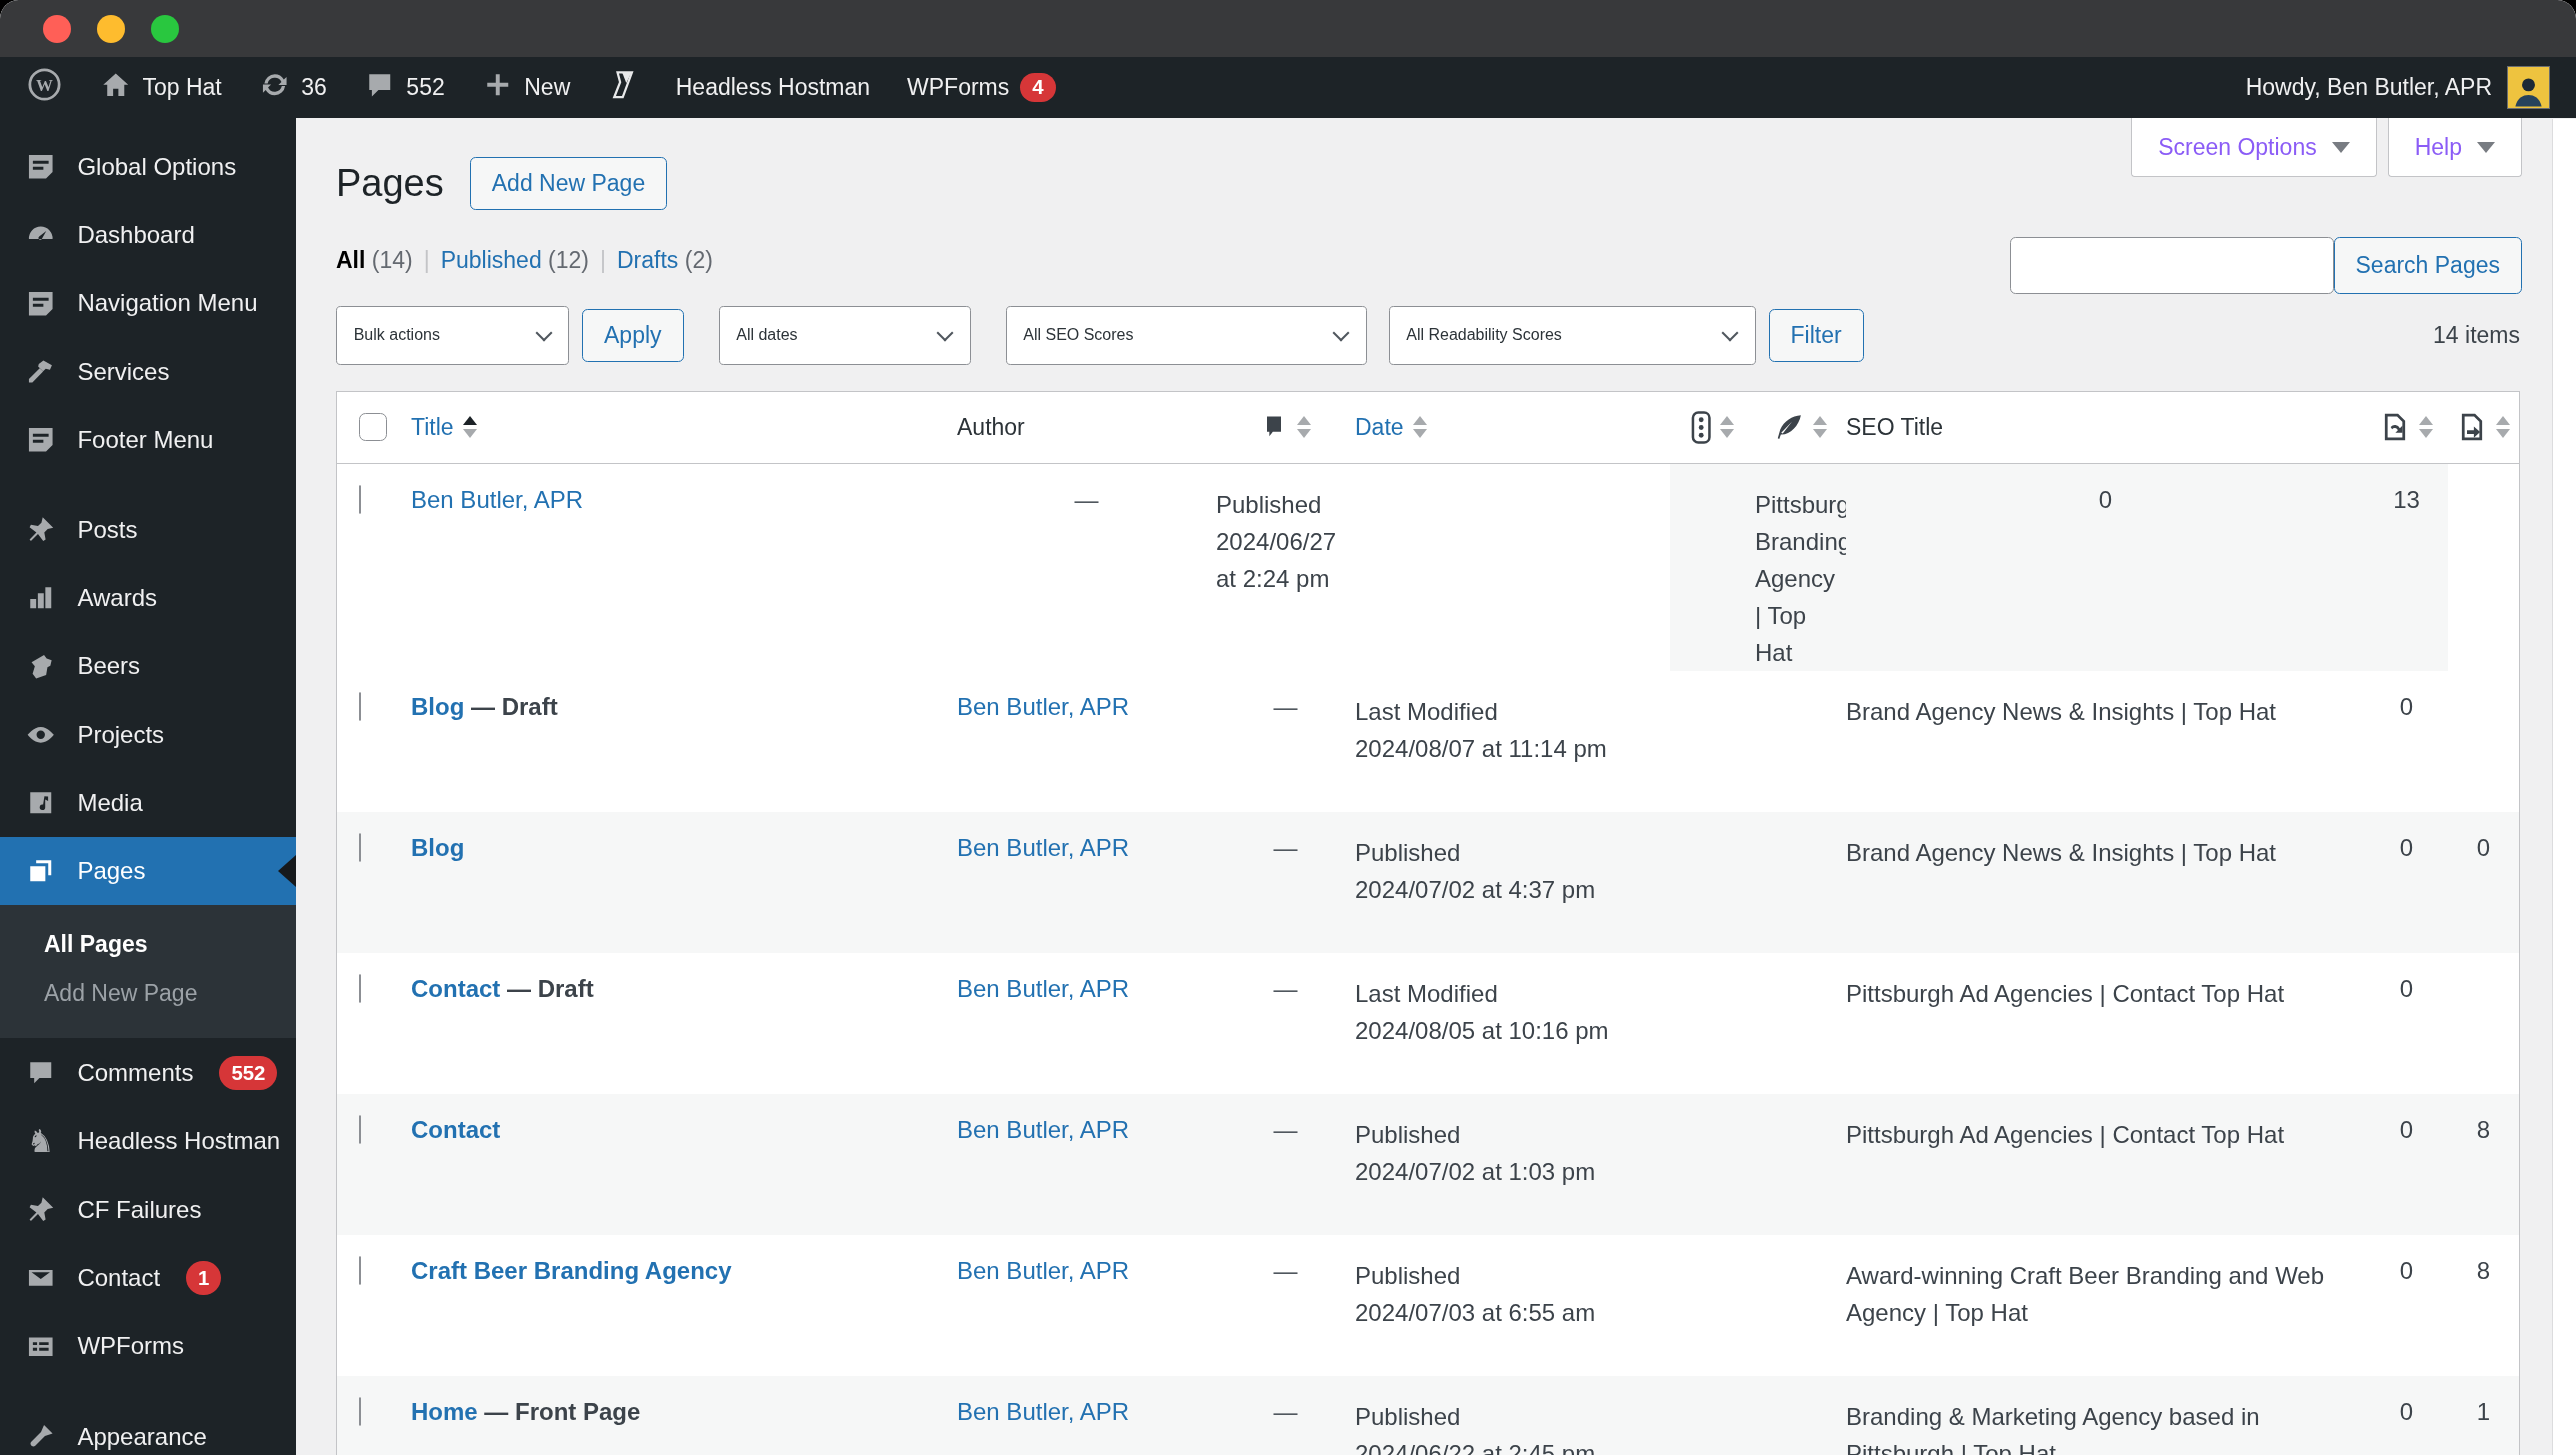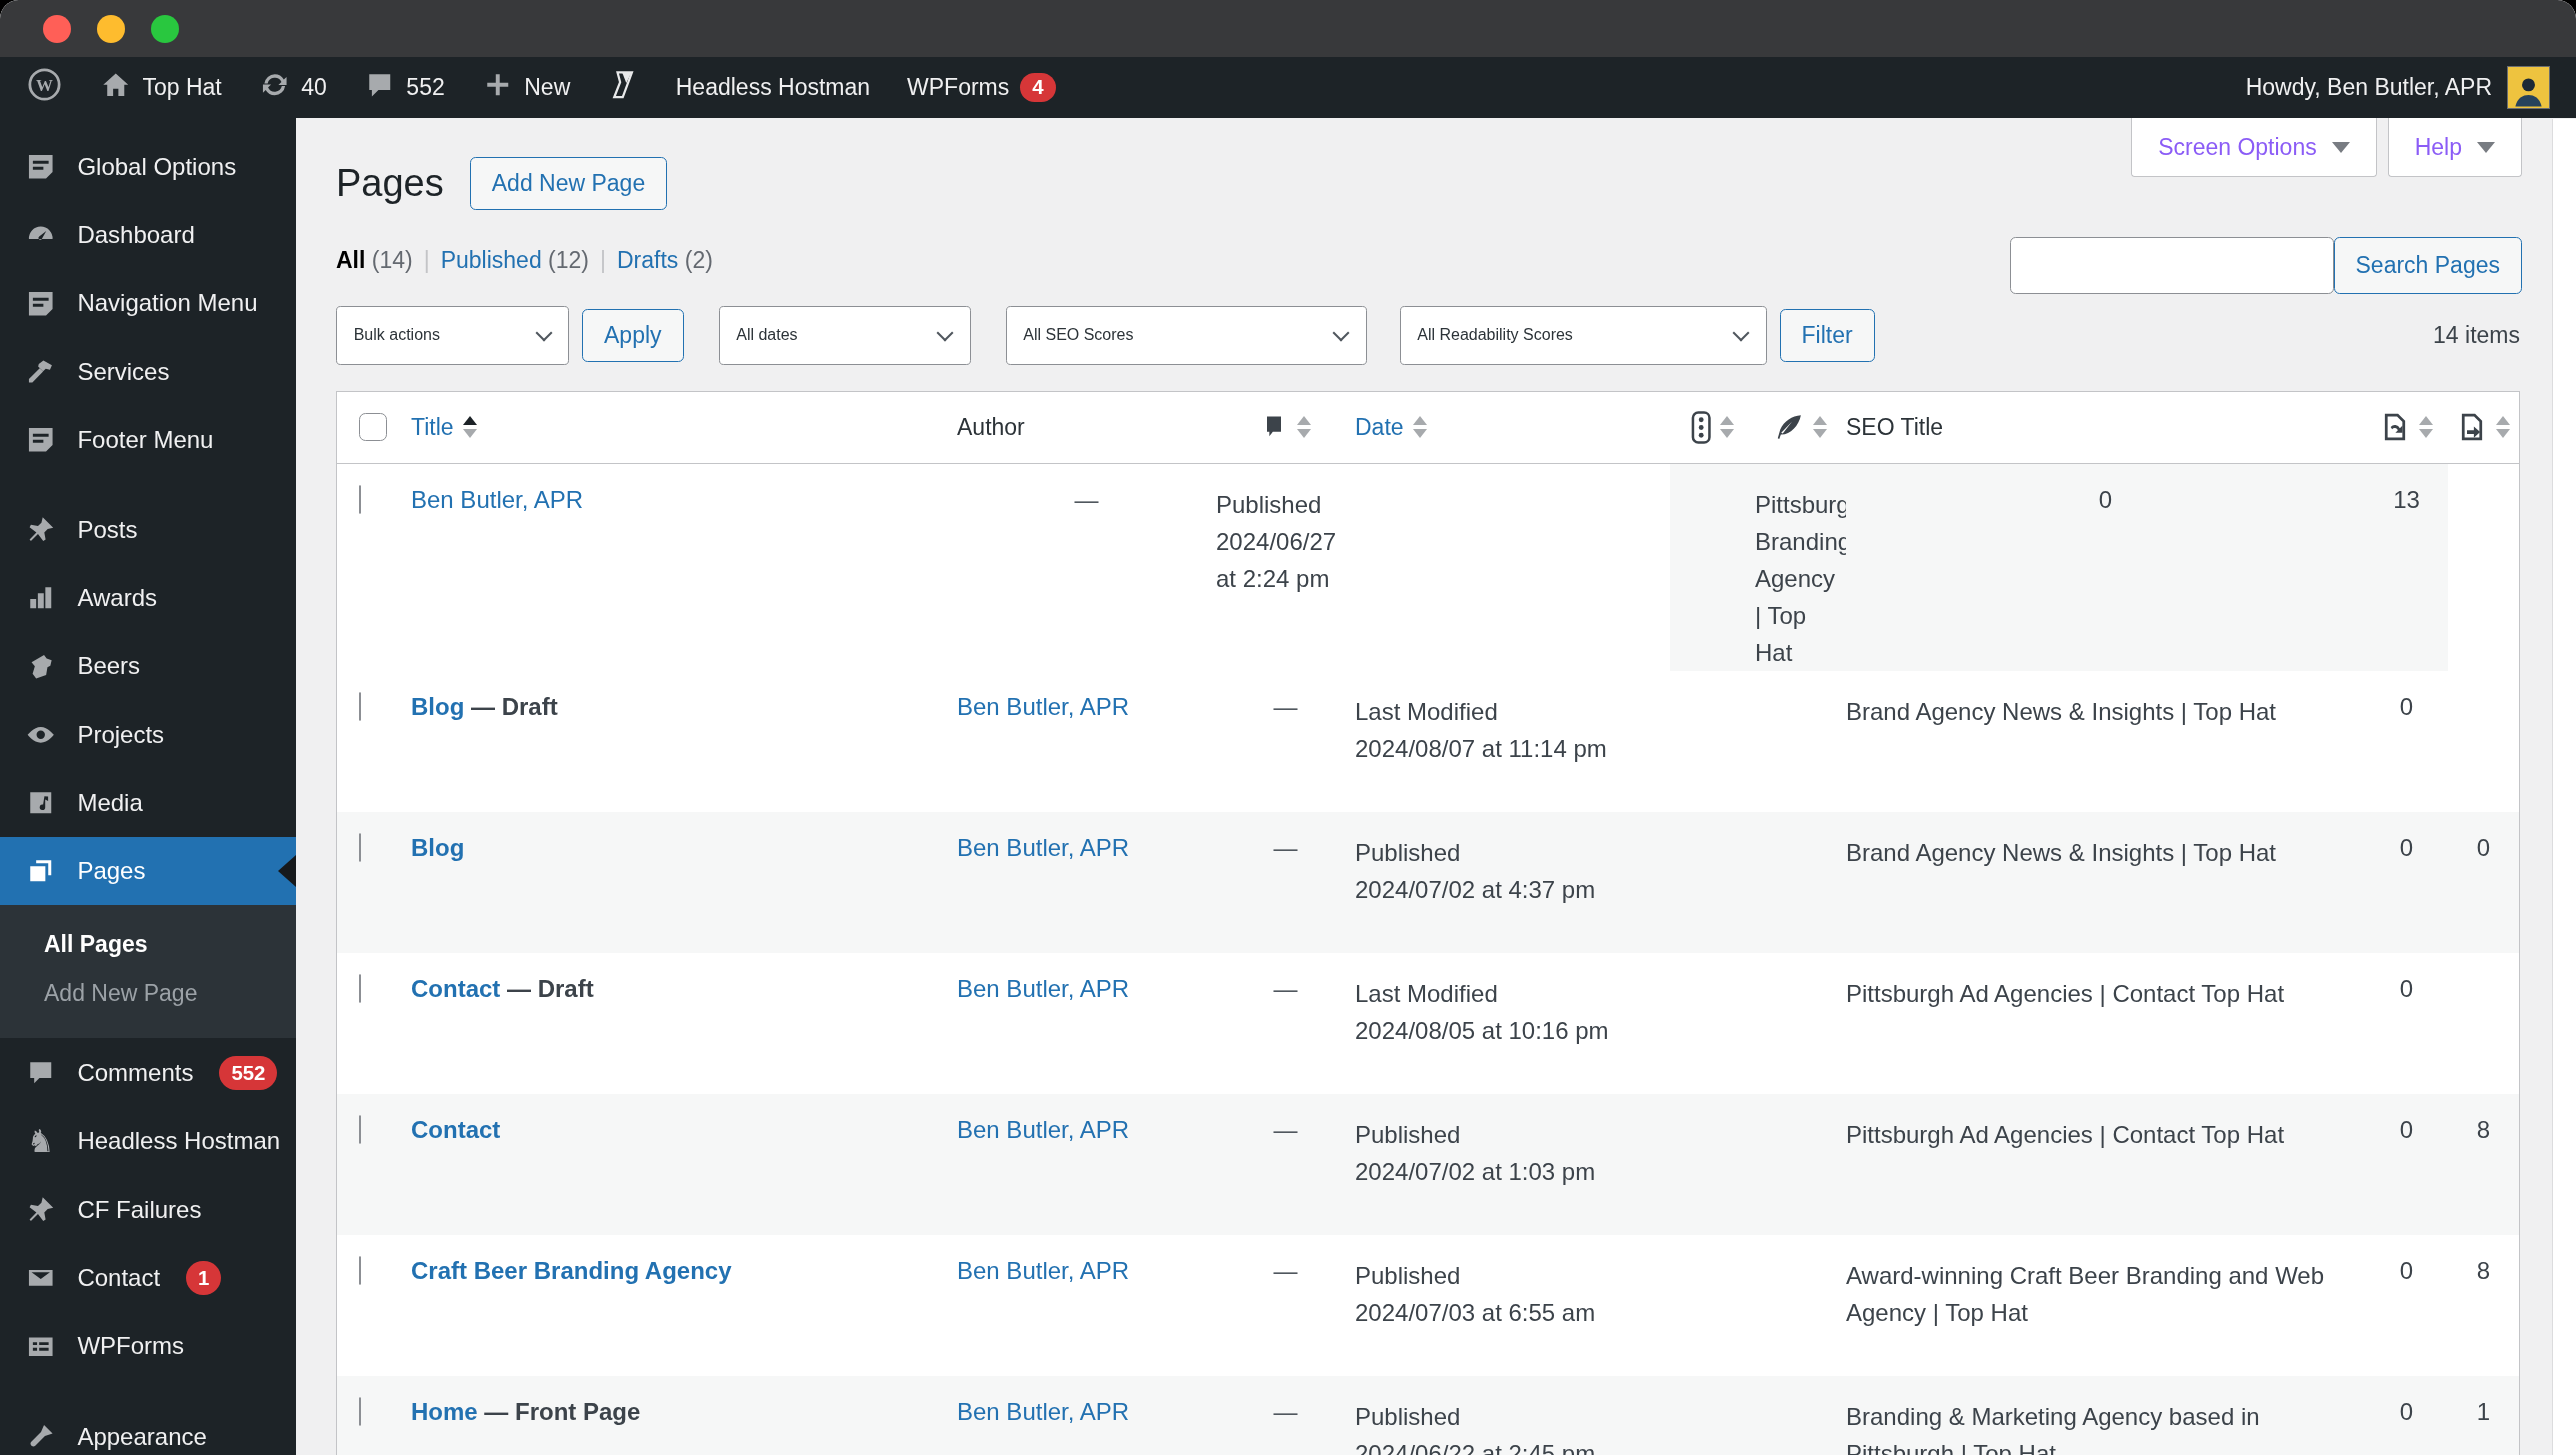--- a/index.html
+++ b/index.html
@@ -150,21 +150,21 @@
           </svg>
       </span>
       <span>Top Hat</span>
     </span>
     <span class="ab-item">
       <span>
         <svg viewBox="0 0 24 24" width="30" height="30">
             <path fill="#a7aaad" d="M12 4a8 8 0 0 1 6.9 4L21 6v6.2h-6.2l2.3-2.3A5.6 5.6 0 0 0 6.6 11H4.1A8 8 0 0 1 12 4zM12 20a8 8 0 0 1-6.9-4L3 18v-6.2h6.2L6.9 14.1a5.6 5.6 0 0 0 10.5-1.1h2.5A8 8 0 0 1 12 20z"></path>
           </svg>
       </span>
-      <span>40</span>
+      <span>36</span>
     </span>
     <span class="ab-item">
       <span>
         <svg viewBox="0 0 24 24" width="30" height="30">
             <path fill="#a7aaad" d="M4 4h16v12h-9l-5 5v-5H4z"></path>
           </svg>
       </span>
       <span>552</span>
     </span>
     <span class="ab-item">
@@ -386,21 +386,21 @@
         </div>
         <button class="btn-secondary">Apply</button>
         <div class="select" style="width:252px;margin-left:22px">
           <span>All dates</span>
             <span class="chev"></span>
         </div>
         <div class="select" style="width:361px;margin-left:22px">
           <span>All SEO Scores</span>
             <span class="chev"></span>
         </div>
-        <div class="select" style="width:367px;margin-left:20px">
+        <div class="select" style="width:367px;margin-left:9px">
           <span>All Readability Scores</span>
             <span class="chev"></span>
         </div>
         <button class="btn-secondary">Filter</button>
         <span class="items-count">14 items</span>
       </div>
 
       <div class="table">
         <div class="tgrid thead">
           <div>

